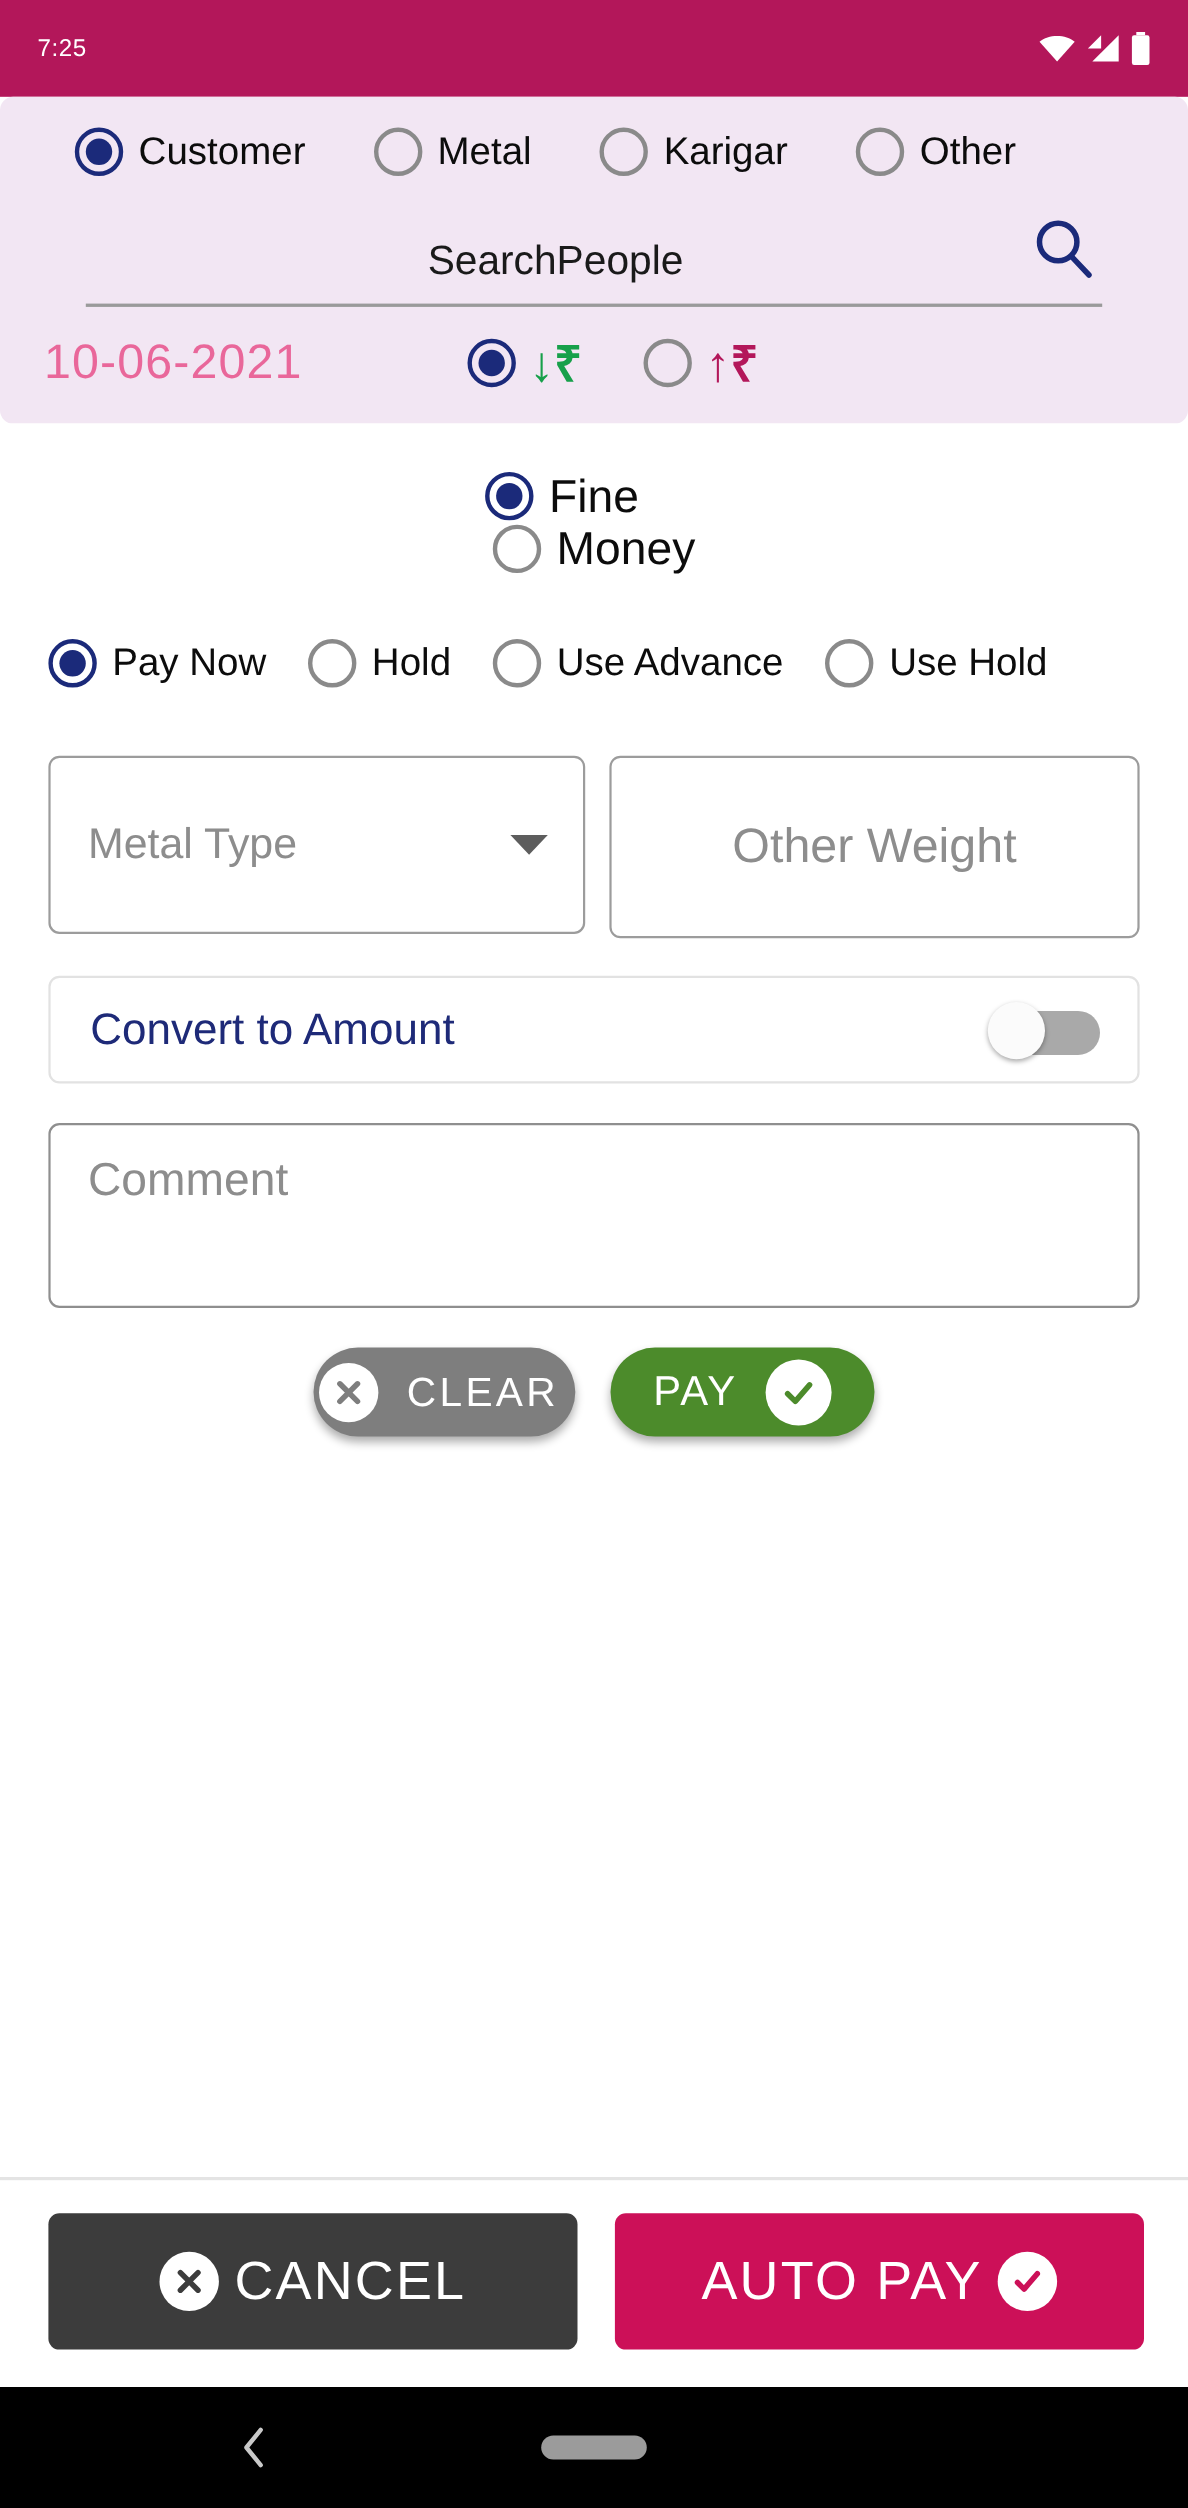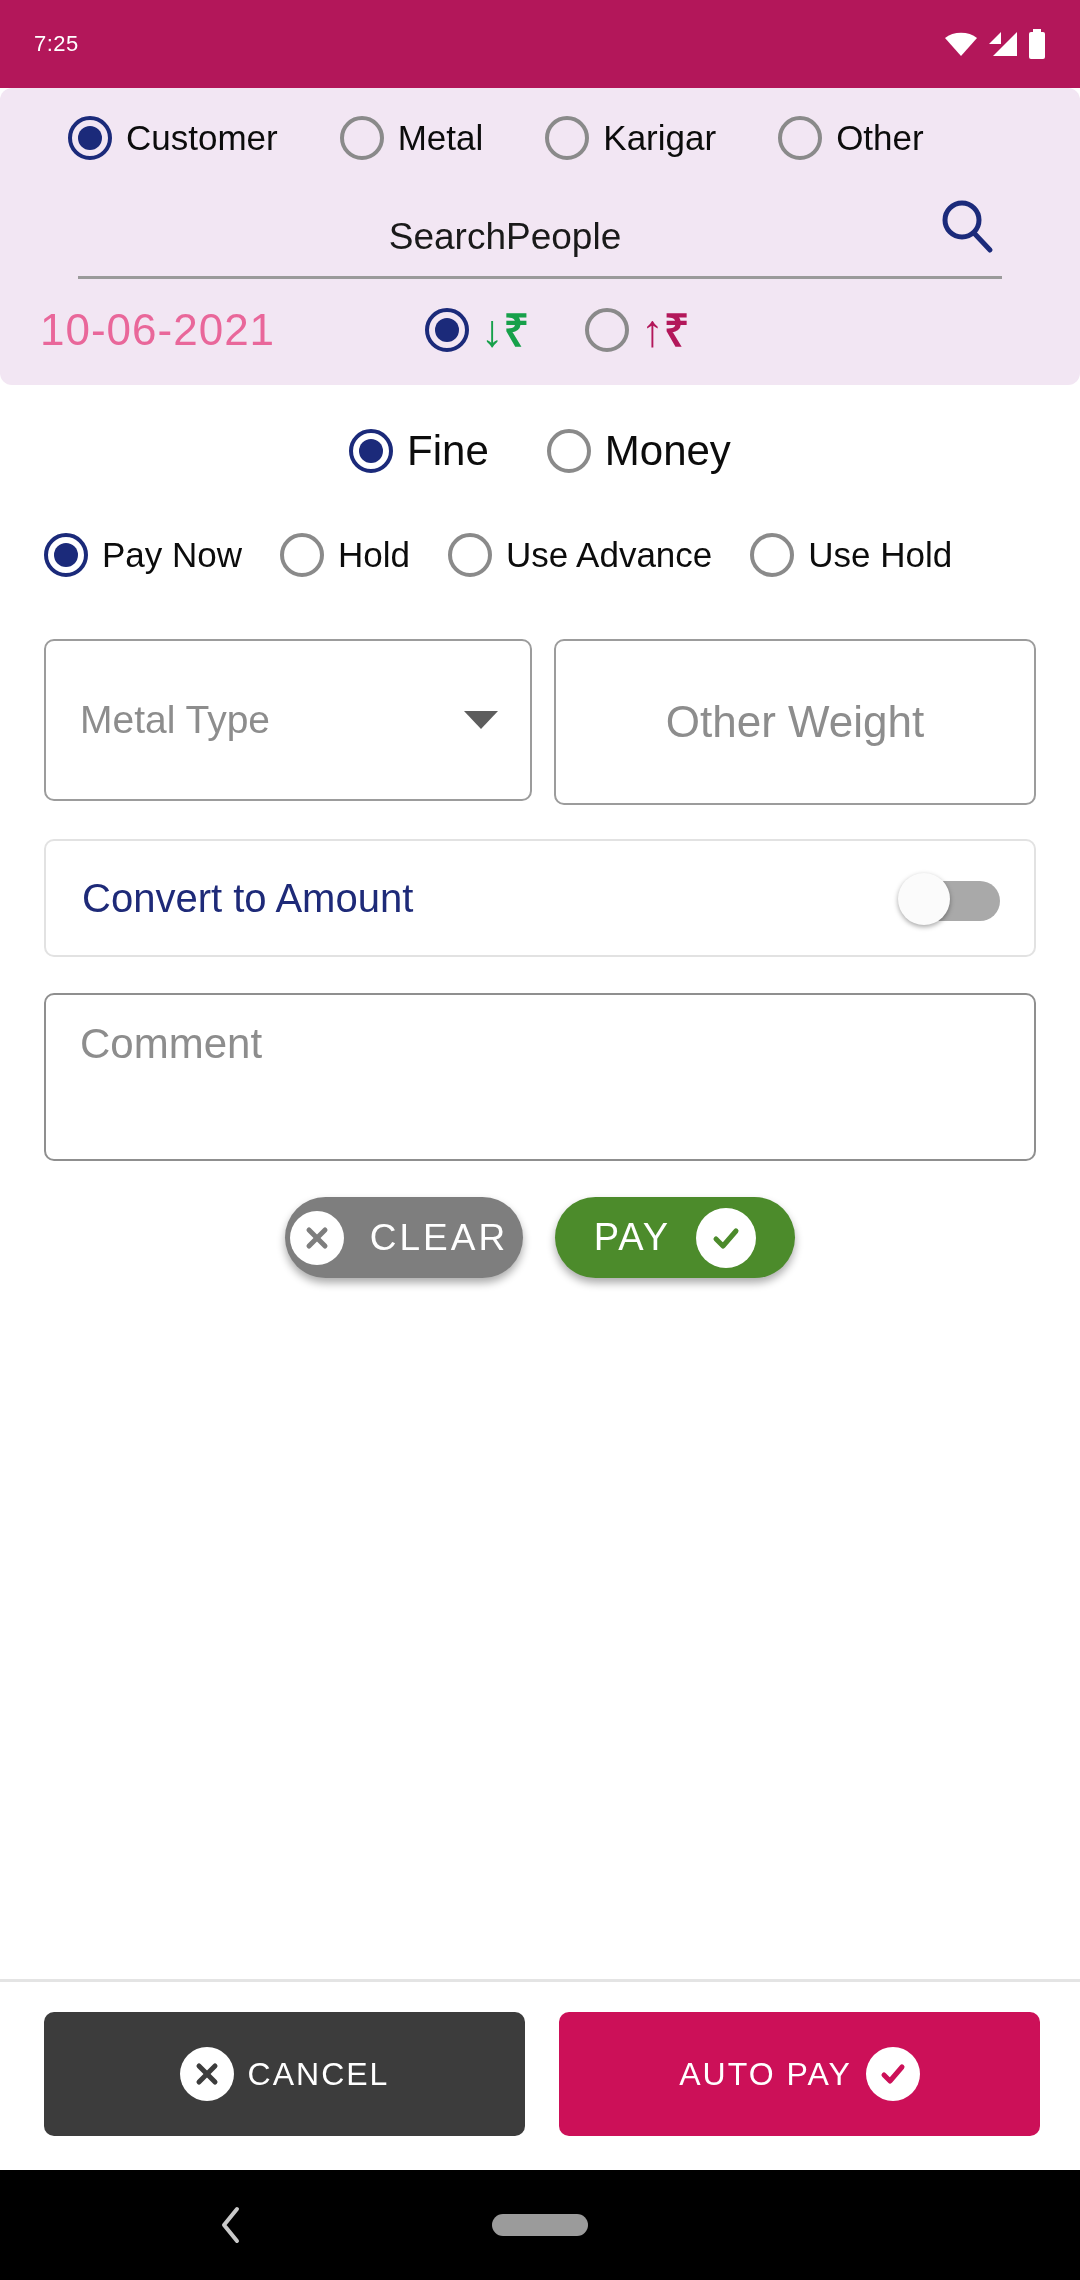--- a/index.html
+++ b/index.html
@@ -65,21 +65,21 @@
   .dir-group { display: flex; align-items: center; margin-left: 150px; }
   .dir-item { display: flex; align-items: center; margin-right: 56px; }
   .dir-item:last-child { margin-right: 0; }
   .dir-icon { font-size: 45px; margin-left: 12px; line-height: 1; font-weight: 700; }
   .dir-in { color: #17a04a; }
   .dir-out { color: #b3175a; }
 
   
   .body { flex: 1 1 auto; background: #ffffff; position: relative; }
 
-  .fine-row { display: flex; align-items: center; justify-content: center; padding: 42px 0 12px 0; }
+  .fine-row { display: flex; align-items: center; justify-content: center; padding: 42px 0 12px 0; flex-direction: column; }
   .fine-row .radio-item { margin-right: 58px; }
   .fine-row .radio-item:last-child { margin-right: 0; }
   .fine-row .rb-label { font-size: 42px; }
 
   .mode-row { display: flex; align-items: center; padding: 46px 0 8px 44px; }
   .mode-row .radio-item { margin-right: 38px; }
   .mode-row .radio-item:last-child { margin-right: 0; }
   .mode-row .rb-label { font-size: 35px; }
 
   
@@ -90,21 +90,21 @@
   }
   .fld-dropdown { width: 488px; padding: 0 32px 0 34px; justify-content: space-between; }
   .fld-weight { flex: 1 1 auto; justify-content: center; height: 166px; }
   .fld-placeholder { font-size: 39px; color: #8d8d8d; }
   .fld-weight .fld-placeholder { font-size: 44px; }
   .caret { width: 0; height: 0; border-left: 17px solid transparent; border-right: 17px solid transparent; border-top: 18px solid #5d5d5d; }
 
   
   .convert-card {
     margin: 34px 44px 0 44px; border: 2px solid #e2e2e2; border-radius: 10px;
-    height: 118px; display: flex; align-items: center; justify-content: space-between;
+    height: 98px; display: flex; align-items: center; justify-content: space-between;
     padding: 0 34px 0 36px; background: #ffffff;
   }
   .convert-label { font-size: 40px; color: #1e2a78; }
   .switch { width: 102px; height: 50px; position: relative; display: inline-block; }
   .switch-track {
     position: absolute; right: 0; top: 8px; width: 88px; height: 40px;
     background: #a9a9a9; border-radius: 20px;
   }
   .switch-knob {
     position: absolute; left: 0; top: 0; width: 52px; height: 52px;
@@ -138,21 +138,21 @@
   .circ.big { width: 60px; height: 60px; }
 
   
   .bottom-bar {
     flex: 0 0 auto; border-top: 3px solid #e4e4e4; background: #ffffff;
     display: flex; align-items: center; gap: 34px; padding: 30px 40px 34px 44px;
   }
   .bbtn {
     flex: 1 1 0; height: 124px; border: none; border-radius: 10px; cursor: pointer;
     display: flex; align-items: center; justify-content: center; gap: 14px;
-    color: #ffffff; font-family: "Liberation Sans", sans-serif; font-size: 32px; letter-spacing: 2px;
+    color: #ffffff; font-family: "Liberation Sans", sans-serif; font-size: 49px; letter-spacing: 2px;
   }
   .bbtn-cancel { background: #3c3c3c; }
   .bbtn-auto { background: #cc1058; }
 
   
   .navbar {
     flex: 0 0 auto; height: 110px; background: #000000;
     display: flex; align-items: center; justify-content: center; position: relative;
   }
   .nav-back { position: absolute; left: 212px; top: 50%; transform: translateY(-50%); width: 40px; height: 44px; }

